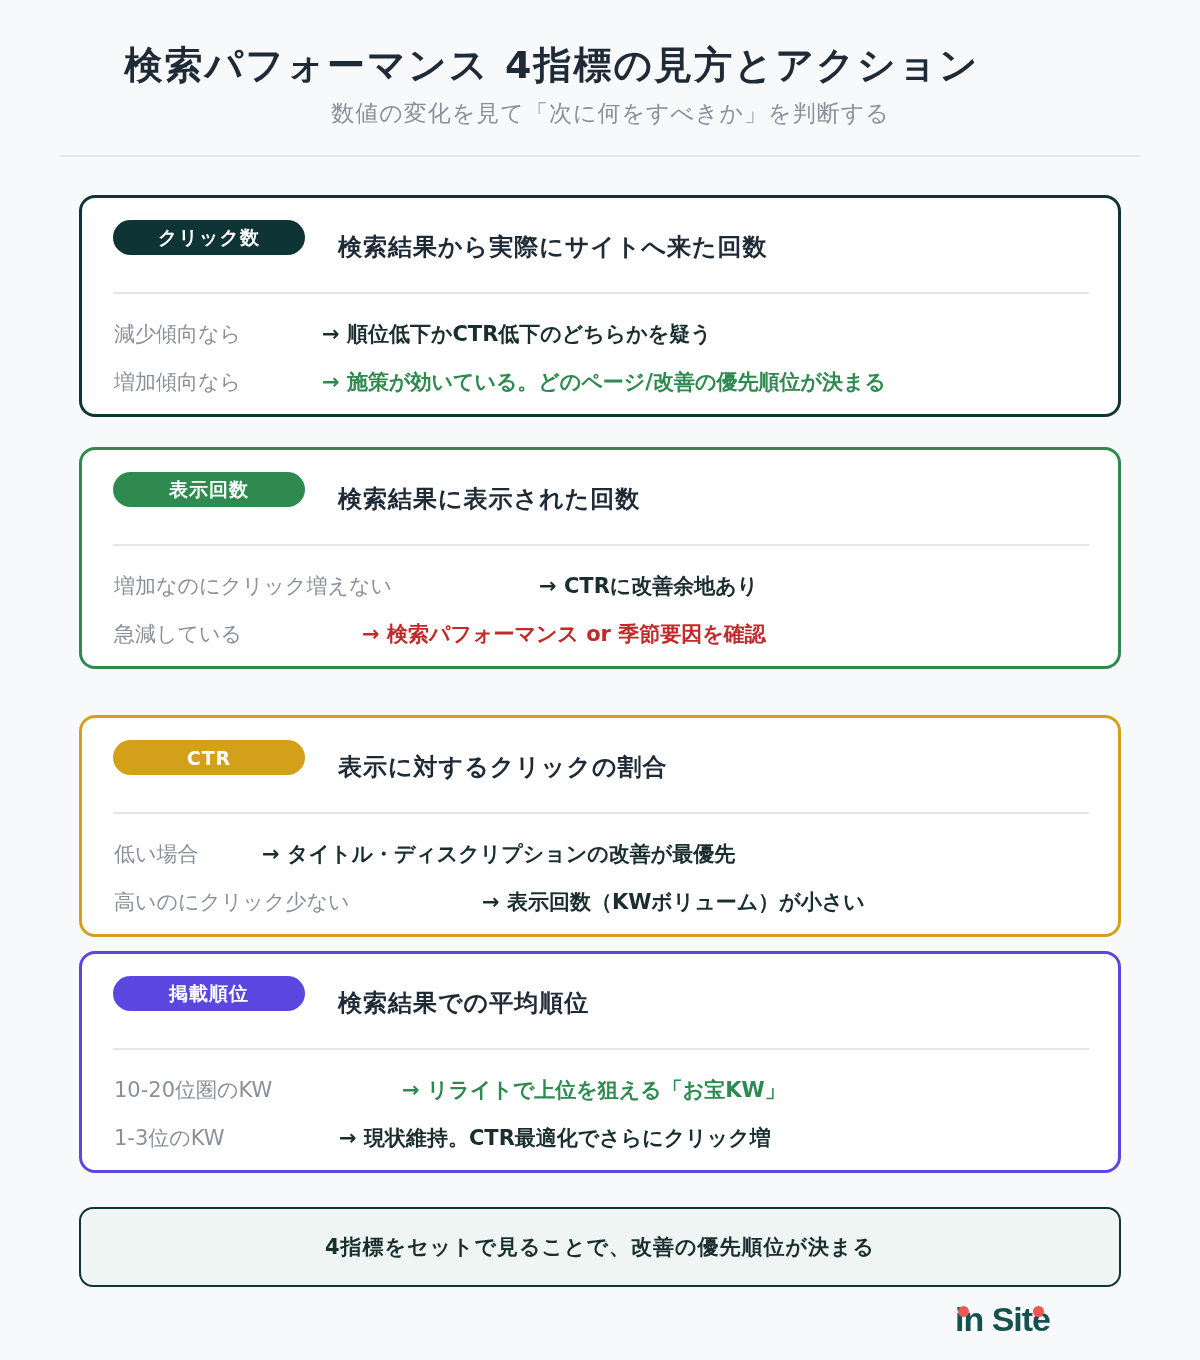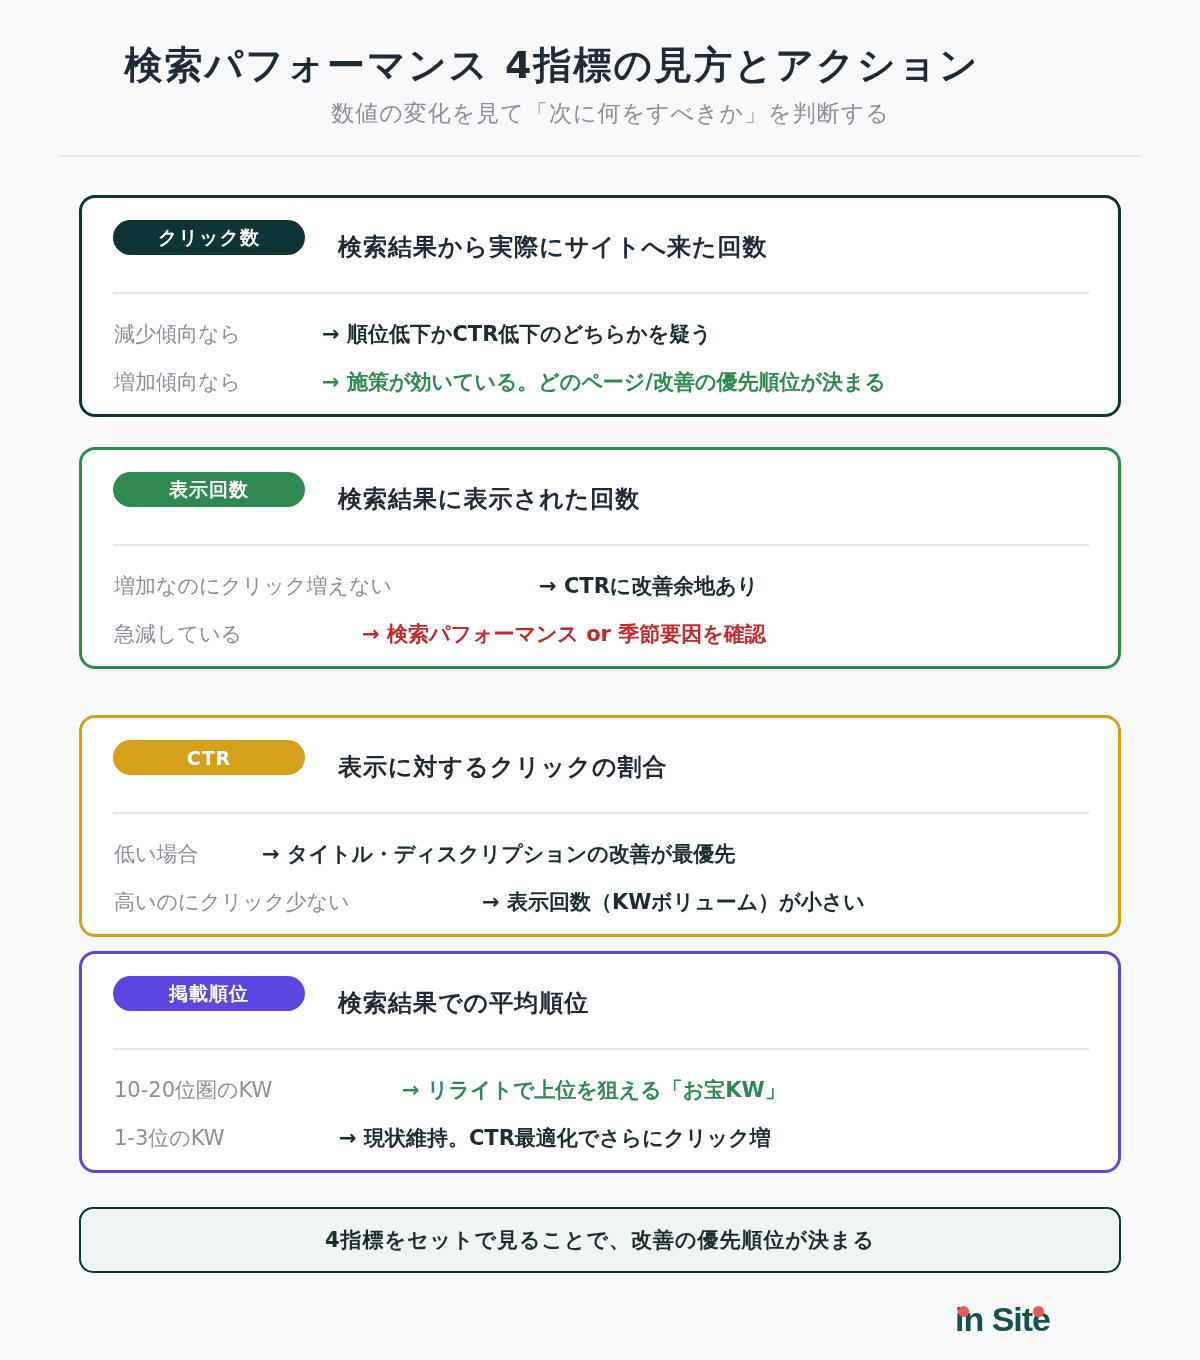--- a/index.html
+++ b/index.html
@@ -10,21 +10,21 @@
   .rule { position: absolute; top: 155px; left: 60px; width: 1080px; height: 2px; background: #e3e6ea; }
   .card { position: absolute; left: 79px; width: 1042px; height: 222px; background: #ffffff; border: 3px solid #0f3435; border-radius: 16px; }
   .badge { position: absolute; left: 31px; top: 22px; width: 192px; height: 35px; border-radius: 26px; color: #fff; font-size: 19px; font-weight: bold; display: flex; align-items: center; justify-content: center; letter-spacing: 1px; }
   .card-desc { position: absolute; left: 256px; top: 33px; font-size: 24px; font-weight: bold; color: #1f2a37; letter-spacing: 1px; }
   .card-divider { position: absolute; left: 31px; top: 94px; width: 976px; height: 2px; background: #e4e6e8; }
   .row { position: absolute; left: 32px; font-size: 21px; white-space: nowrap; }
   .row .cond { position: absolute; left: 0; top: 0; color: #8a9099; }
   .row .act { position: absolute; top: 0; font-weight: bold; }
   .row1 { top: 122px; }
   .row2 { top: 170px; }
-  .footer-box { position: absolute; left: 79px; top: 1207px; width: 1042px; height: 66px; background: #eef5f3; border: 2px solid #0f3435; border-radius: 14px; display: flex; align-items: center; justify-content: center; font-size: 21px; font-weight: bold; color: #1a2e30; letter-spacing: 1px; }
+  .footer-box { position: absolute; left: 79px; top: 1207px; width: 1042px; height: 80px; background: #eef5f3; border: 2px solid #0f3435; border-radius: 14px; display: flex; align-items: center; justify-content: center; font-size: 21px; font-weight: bold; color: #1a2e30; letter-spacing: 1px; }
   .logo { position: absolute; left: 955px; top: 1300px; font-size: 34px; font-weight: bold; color: #15524f; font-family: "Liberation Sans", sans-serif; letter-spacing: -1px; }
   .logo .dot { position: absolute; width: 11px; height: 11px; border-radius: 50%; background: #e85a54; }
 </style>
 </head>
 <body>
 
 <div class="page">
   <h1 class="title">検索パフォーマンス 4指標の見方とアクション</h1>
   <div class="subtitle">数値の変化を見て「次に何をすべきか」を判断する</div>
   <div class="rule"></div>

